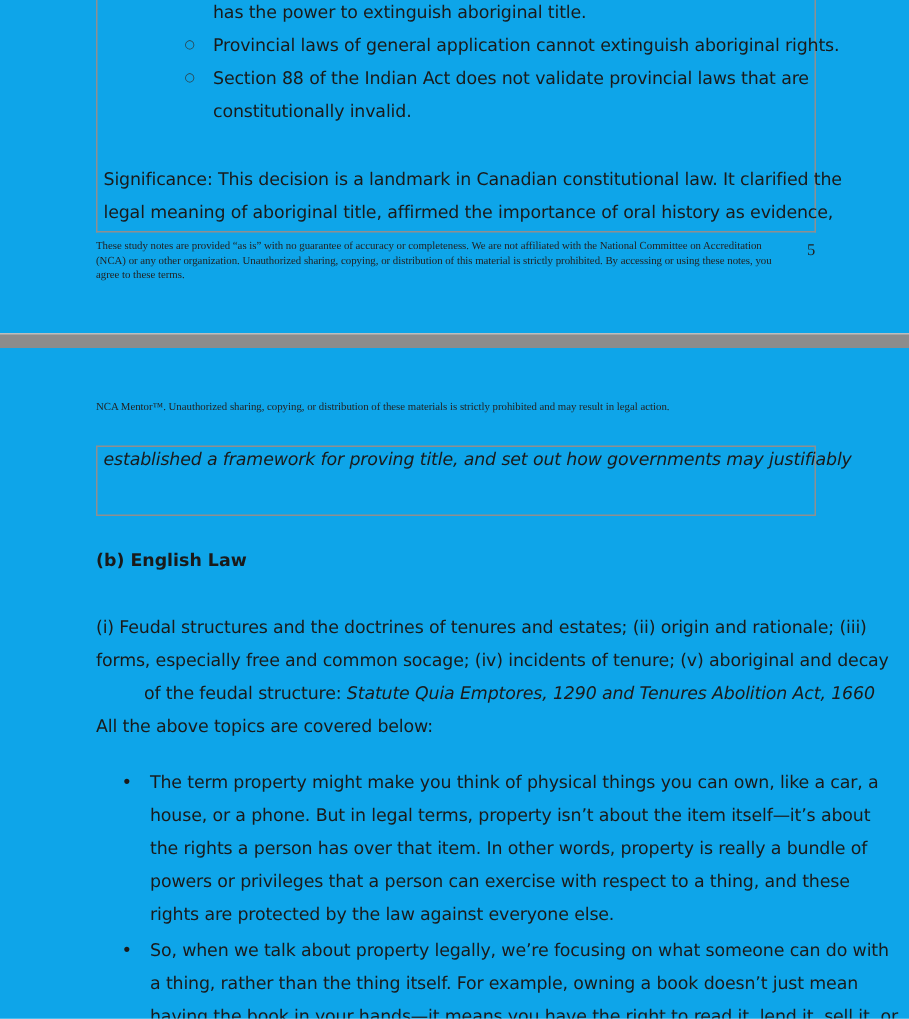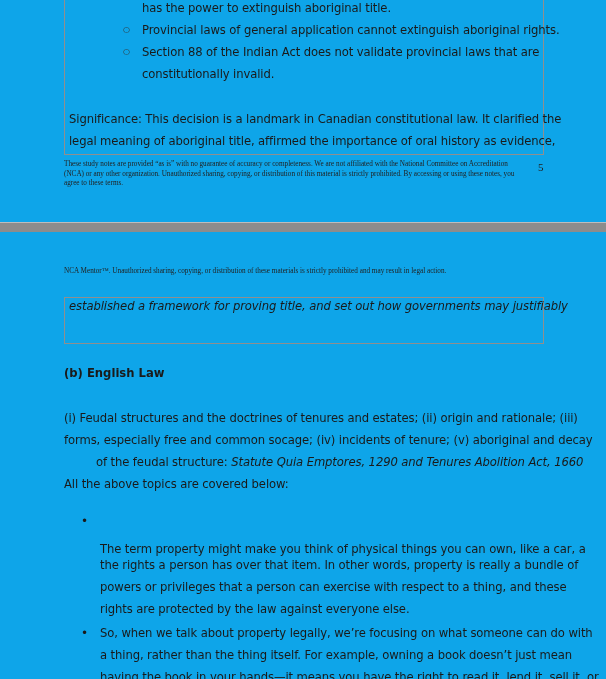--- a/index.html
+++ b/index.html
@@ -75,21 +75,22 @@
   <div class="line" style="left:69px; top:63px;font-style:italic;">established a framework for proving title, and set out how governments may justifiably</div>
 
   <div class="heading" style="left:64px; top:130px;">(b)  English Law</div>
 
   <div class="line" style="left:64px; top:175px;">(i) Feudal structures and the doctrines of tenures and estates; (ii) origin and rationale; (iii)</div>
   <div class="line" style="left:64px; top:197px;">forms, especially free and common socage; (iv) incidents of tenure; (v) aboriginal and decay</div>
   <div class="line" style="left:64px; top:219px;margin-left:32px;"><span>of the feudal structure: </span><i class="it">Statute Quia Emptores, 1290 and Tenures Abolition Act, 1660</i></div>
   <div class="line" style="left:64px; top:241px;">All the above topics are covered below:</div>
 
   <span class="bullet" style="top:278px;">•</span>
-  <div class="line" style="left:100px; top:278px;margin-top:28px;">The term property might make you think of physical things you can own, like a car, a</div>
+  <div class="line" style="left:100px; top:278px;">The term property might make you think of physical things you can own, like a car, a</div>
+  <div class="line" style="left:100px; top:300px;">house, or a phone. But in legal terms, property isn’t about the item itself—it’s about</div>
   <div class="line" style="left:100px; top:322px;">the rights a person has over that item. In other words, property is really a bundle of</div>
   <div class="line" style="left:100px; top:344px;">powers or privileges that a person can exercise with respect to a thing, and these</div>
   <div class="line" style="left:100px; top:366px;">rights are protected by the law against everyone else.</div>
 
   <span class="bullet" style="top:390px;">•</span>
   <div class="line" style="left:100px; top:390px;">So, when we talk about property legally, we’re focusing on what someone can do with</div>
   <div class="line" style="left:100px; top:412px;">a thing, rather than the thing itself. For example, owning a book doesn’t just mean</div>
   <div class="line" style="left:100px; top:434px;">having the book in your hands—it means you have the right to read it, lend it, sell it, or</div>
 </div>
 

